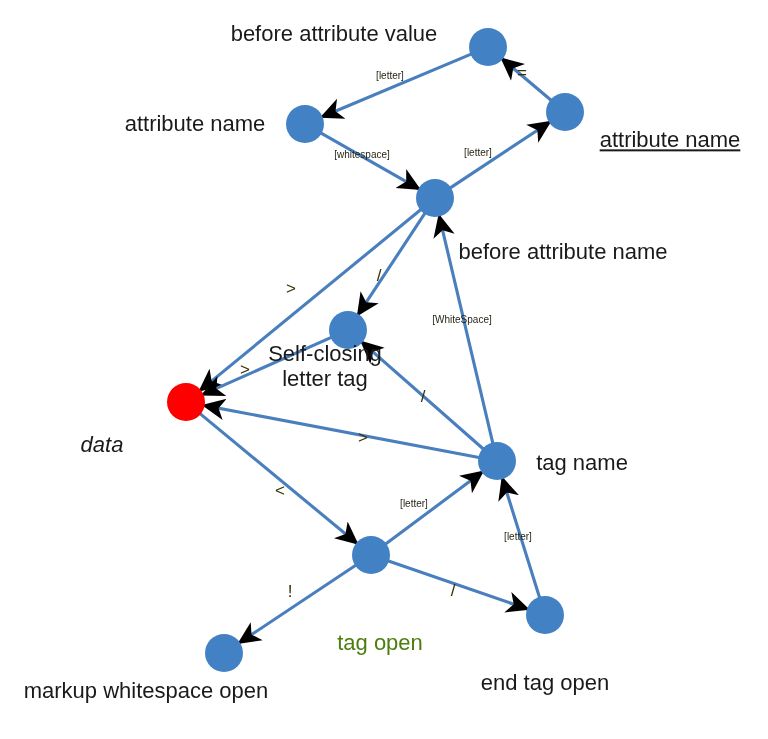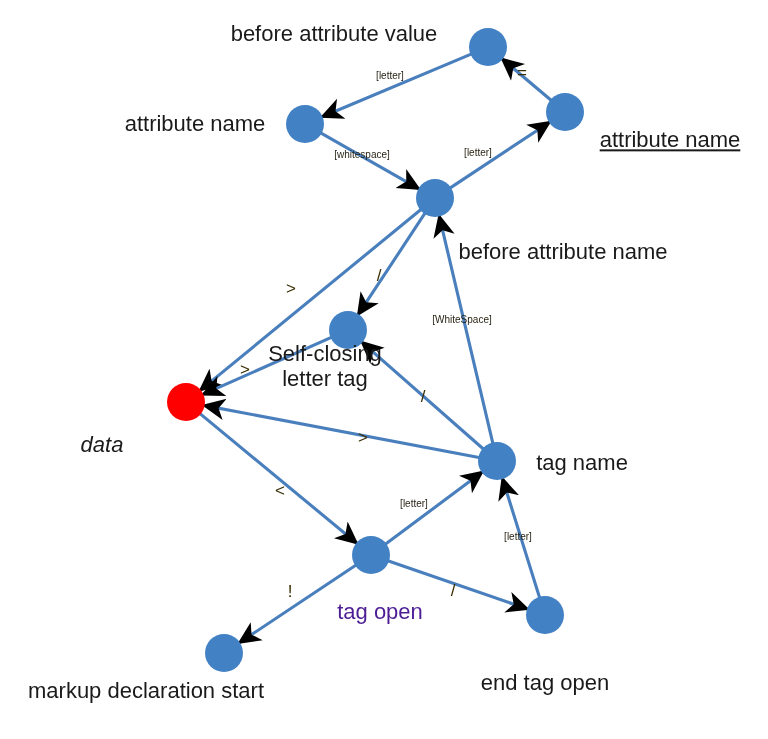--- a/index.html
+++ b/index.html
@@ -77,23 +77,23 @@
 </svg>
 
 <div id="labels-layer">
     <div class="node-label lbl-center" style="left: 334px; top: 34px; color: rgb(26, 26, 26);"><div style="text-align: center;">before attribute value</div></div>
     <div class="node-label lbl-center" style="left: 195px; top: 124px; color: rgb(26, 26, 26);"><div style="text-align: center;">attribute name</div></div>
     <div class="node-label lbl-center" style="left: 670px; top: 140px; color: rgb(26, 26, 26); text-decoration: underline;"><div style="text-align: center;">attribute name</div></div>
     <div class="node-label lbl-center" style="left: 563px; top: 236px; color: rgb(26, 26, 26); margin-top: 16px;"><div style="text-align: center;">before attribute name</div></div>
     <div class="node-label lbl-center" style="left: 325px; top: 366px; color: rgb(26, 26, 26);"><div style="text-align: center;">Self-closing</div><div style="text-align: center;">letter tag</div></div>
     <div class="node-label lbl-center" style="left: 102px; top: 445px; color: rgb(26, 26, 26); font-style: italic;"><div style="text-align: center;">data</div></div>
     <div class="node-label lbl-center" style="left: 566px; top: 463px; color: rgb(26, 26, 26); margin-left: 16px;"><div style="text-align: center;">tag name</div></div>
-    <div class="node-label lbl-center" style="left: 380px; top: 612px; color: #4c1d95;"><div style="text-align: center;">tag open</div></div>
+    <div class="node-label lbl-center" style="left: 380px; top: 643px; color: #4d7c0f;"><div style="text-align: center;">tag open</div></div>
     <div class="node-label lbl-center" style="left: 545px; top: 670px; color: rgb(26, 26, 26);"><div style="text-align: center; margin-top: 26px;">end tag open</div></div>
-    <div class="node-label lbl-center" style="left: 146px; top: 691px; color: rgb(26, 26, 26);"><div style="text-align: center;">markup declaration start</div></div>
+    <div class="node-label lbl-center" style="left: 146px; top: 691px; color: rgb(26, 26, 26);"><div style="text-align: center;">markup whitespace open</div></div>
     <div class="edge-label lbl-center" style="left: 390px; top: 76px;">[letter]</div>
     <div class="edge-label lbl-center sym" style="left: 522px; top: 72px;">=</div>
     <div class="edge-label lbl-center" style="left: 362px; top: 155px;">[whitespace]</div>
     <div class="edge-label lbl-center" style="left: 478px; top: 153px;">[letter]</div>
     <div class="edge-label lbl-center sym" style="left: 291px; top: 288px;">&gt;</div>
     <div class="edge-label lbl-center sym" style="left: 379px; top: 275px;">/</div>
     <div class="edge-label lbl-center" style="left: 462px; top: 320px;">[WhiteSpace]</div>
     <div class="edge-label lbl-center sym" style="left: 245px; top: 369px;">&gt;</div>
     <div class="edge-label lbl-center sym" style="left: 423px; top: 396px;">/</div>
     <div class="edge-label lbl-center sym" style="left: 363px; top: 437px;">&gt;</div>

